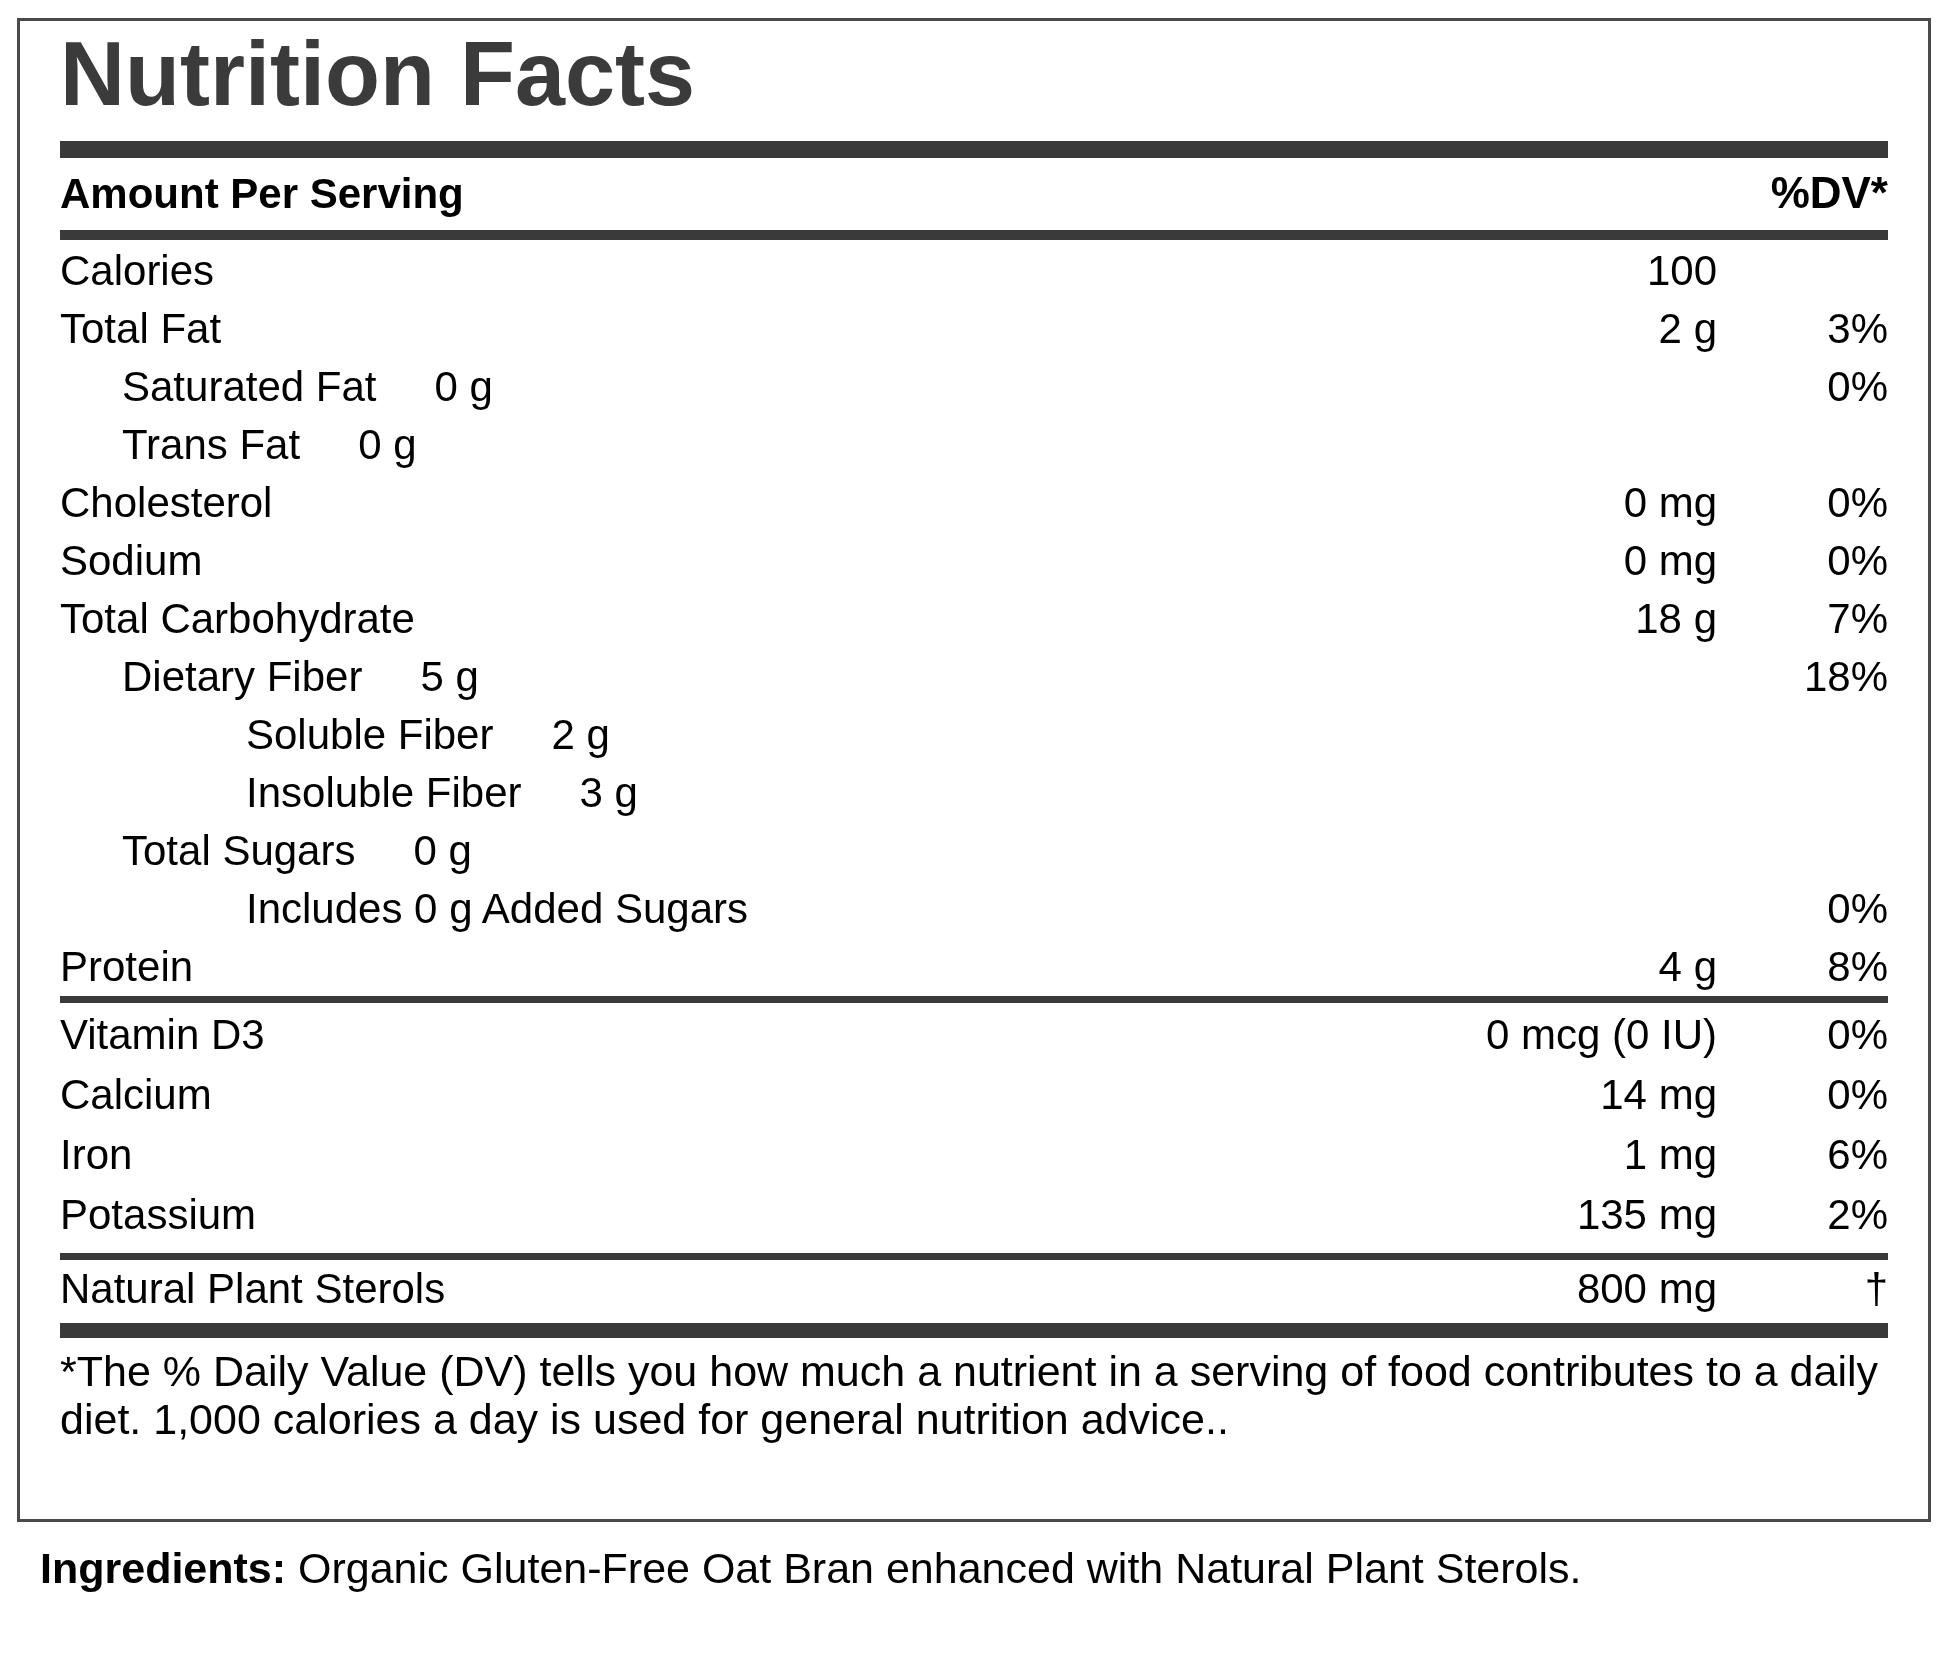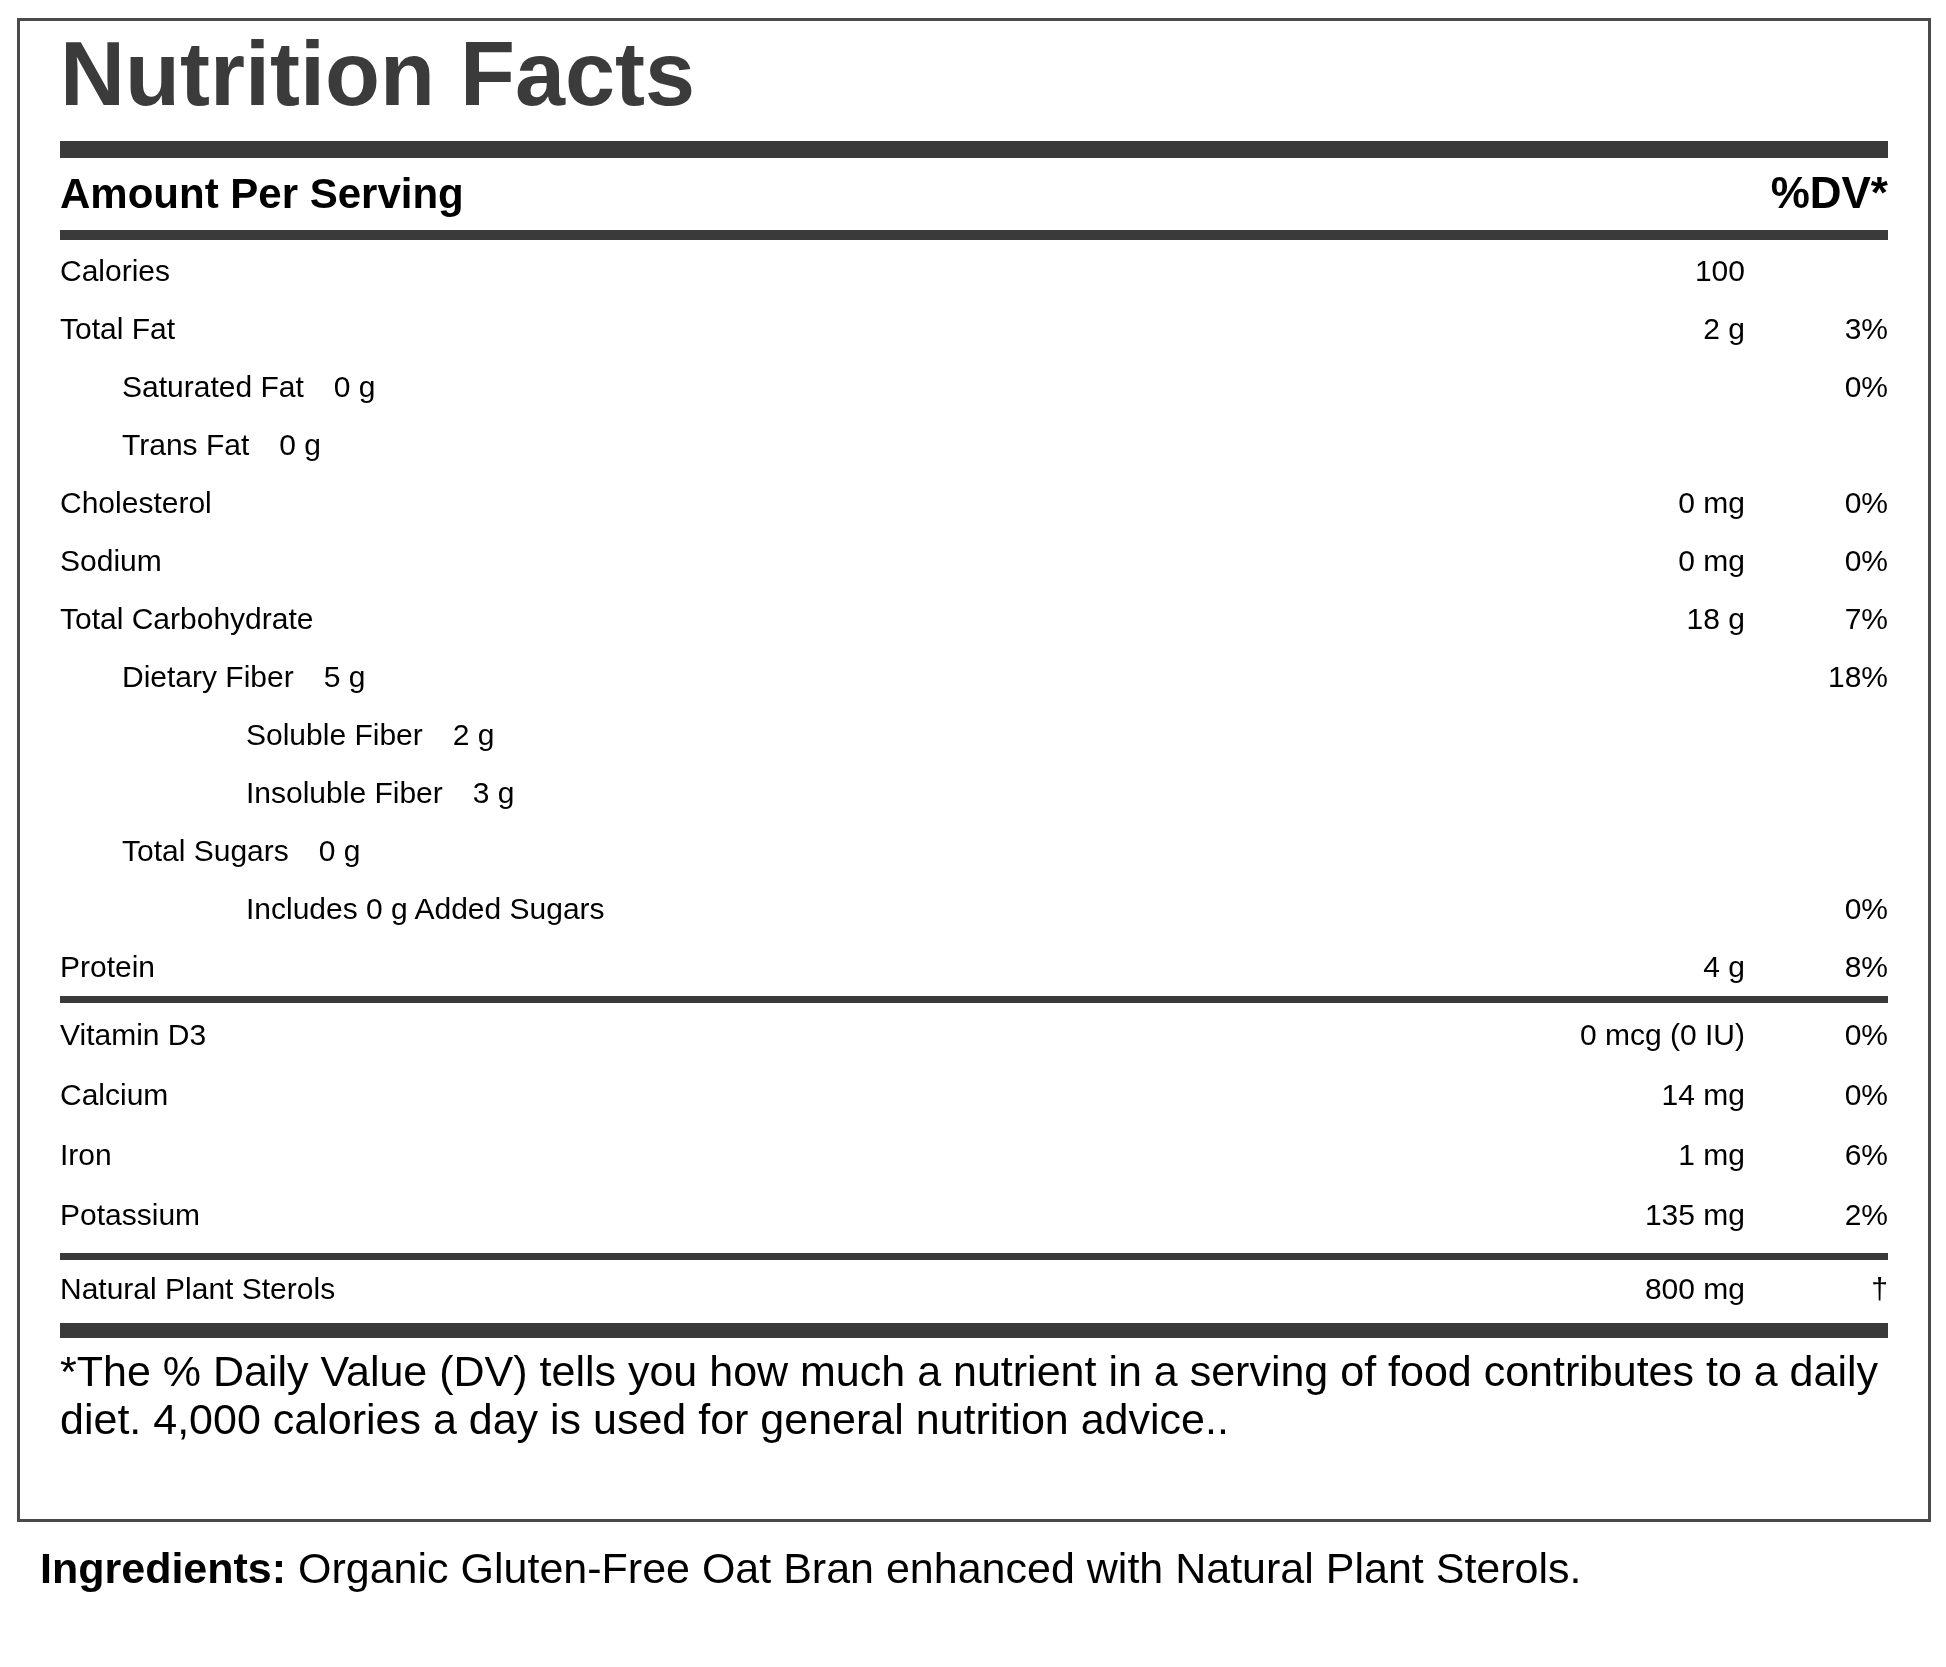--- a/index.html
+++ b/index.html
@@ -32,21 +32,21 @@
   .col-head {
     display:flex; justify-content:space-between; align-items:baseline;
     margin-top:10px;
   }
   .col-head .aps { font-size:42px; font-weight:bold; }
   .col-head .dvh { font-size:44px; font-weight:bold; }
   .bar-head { height:10px; margin-top:12px; }
   .rows { margin-top:2px; }
   .row {
     display:flex; align-items:center;
-    height:58px; font-size:30px;
+    height:58px; font-size:42px;gap:28px;
   }
   .row.vrow { height:60px; }
   .row .inline { margin-left:30px; white-space:pre; }
   .row .sp { flex:1; }
   .row .val { text-align:right; white-space:nowrap; }
   .row .dv { width:143px; text-align:right; white-space:nowrap; }
   .row.ind1 .nm { margin-left:62px; }
   .row.ind2 .nm { margin-left:186px; }
   .bar-mid { height:7px; }
   .bar-mid2 { height:7px; margin-top:8px; }
@@ -214,19 +214,19 @@
 
   <div class="row ind0">
     <span class="nm">Natural Plant Sterols</span>
       <span class="sp"></span>
     <span class="val">800 mg</span>
     <span class="dv">†</span>
   </div>
 
   <div class="bar bar-bottom"></div>
 
-  <div class="footnote">*The % Daily Value (DV) tells you how much a nutrient in a serving of food contributes to a daily diet. 4,000 calories a day is used for general nutrition advice..</div>
+  <div class="footnote">*The % Daily Value (DV) tells you how much a nutrient in a serving of food contributes to a daily diet. 1,000 calories a day is used for general nutrition advice..</div>
 
 </div>
 
 <div class="ingredients">
   <span class="ing-label">Ingredients:</span><span> Organic Gluten-Free Oat Bran enhanced with Natural Plant Sterols.</span>
 </div>
 
 </body></html>

